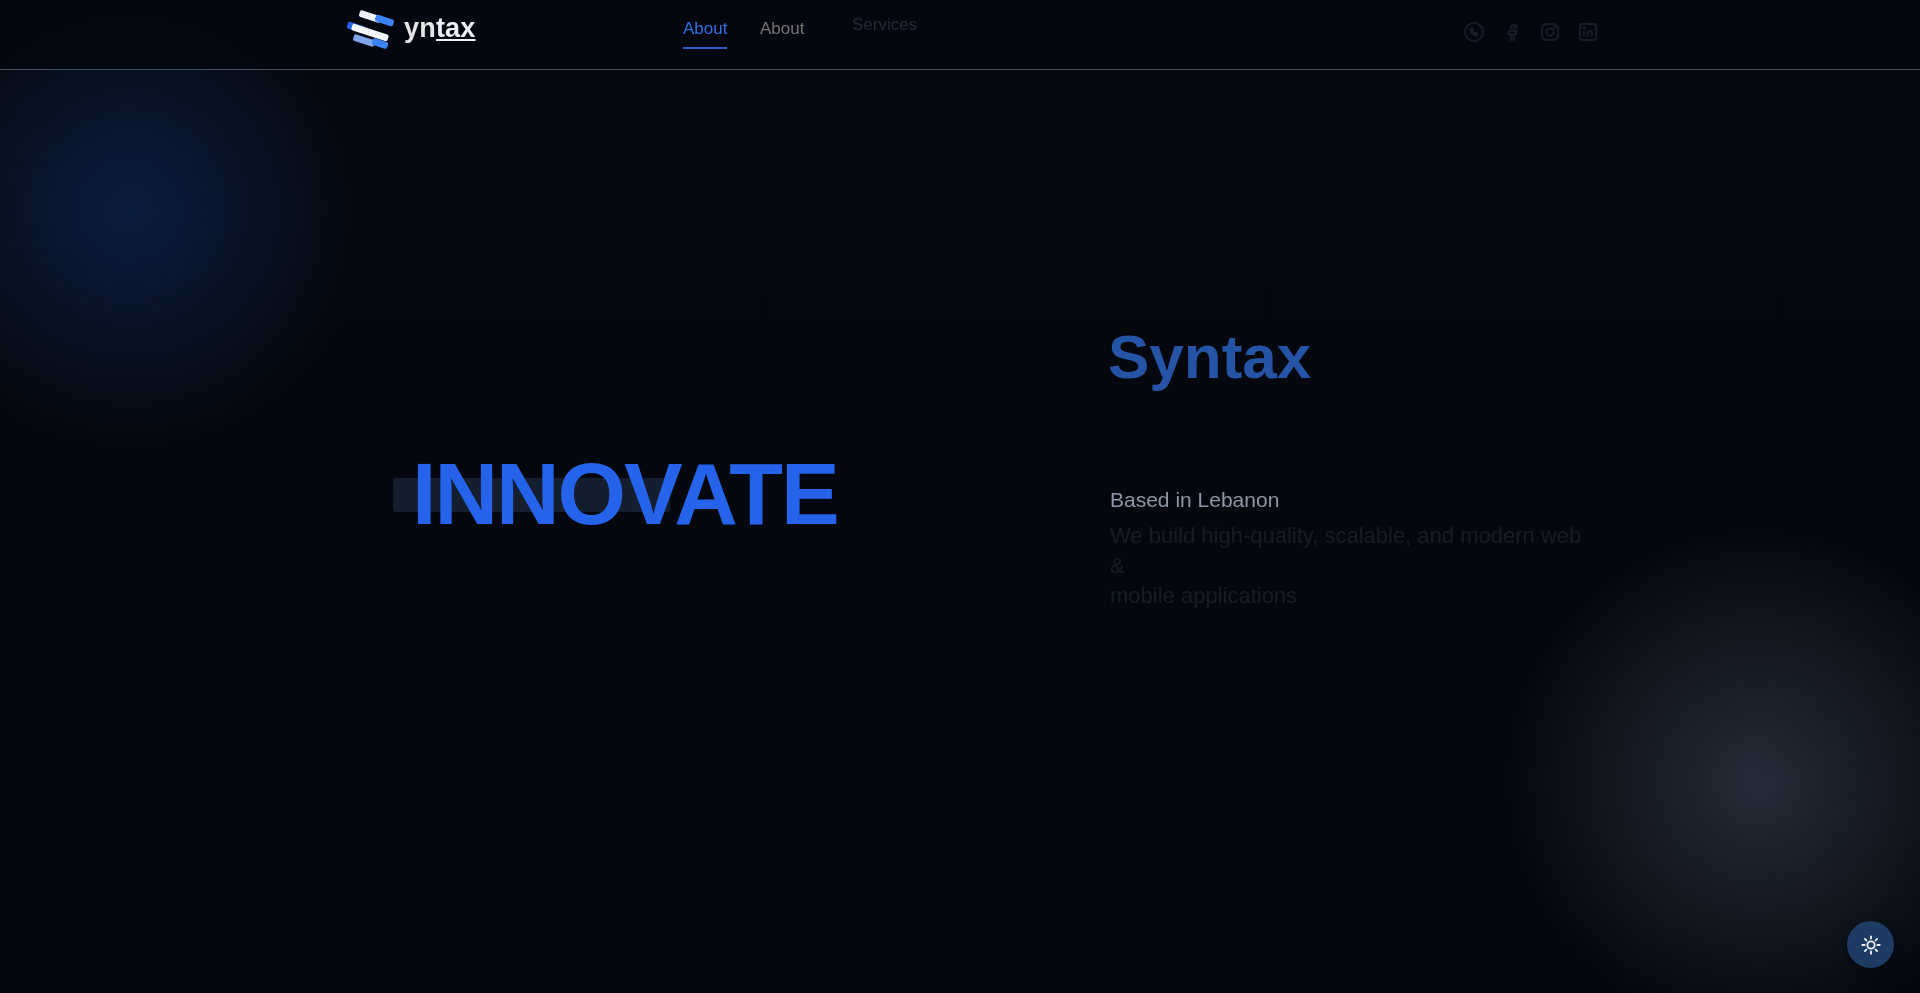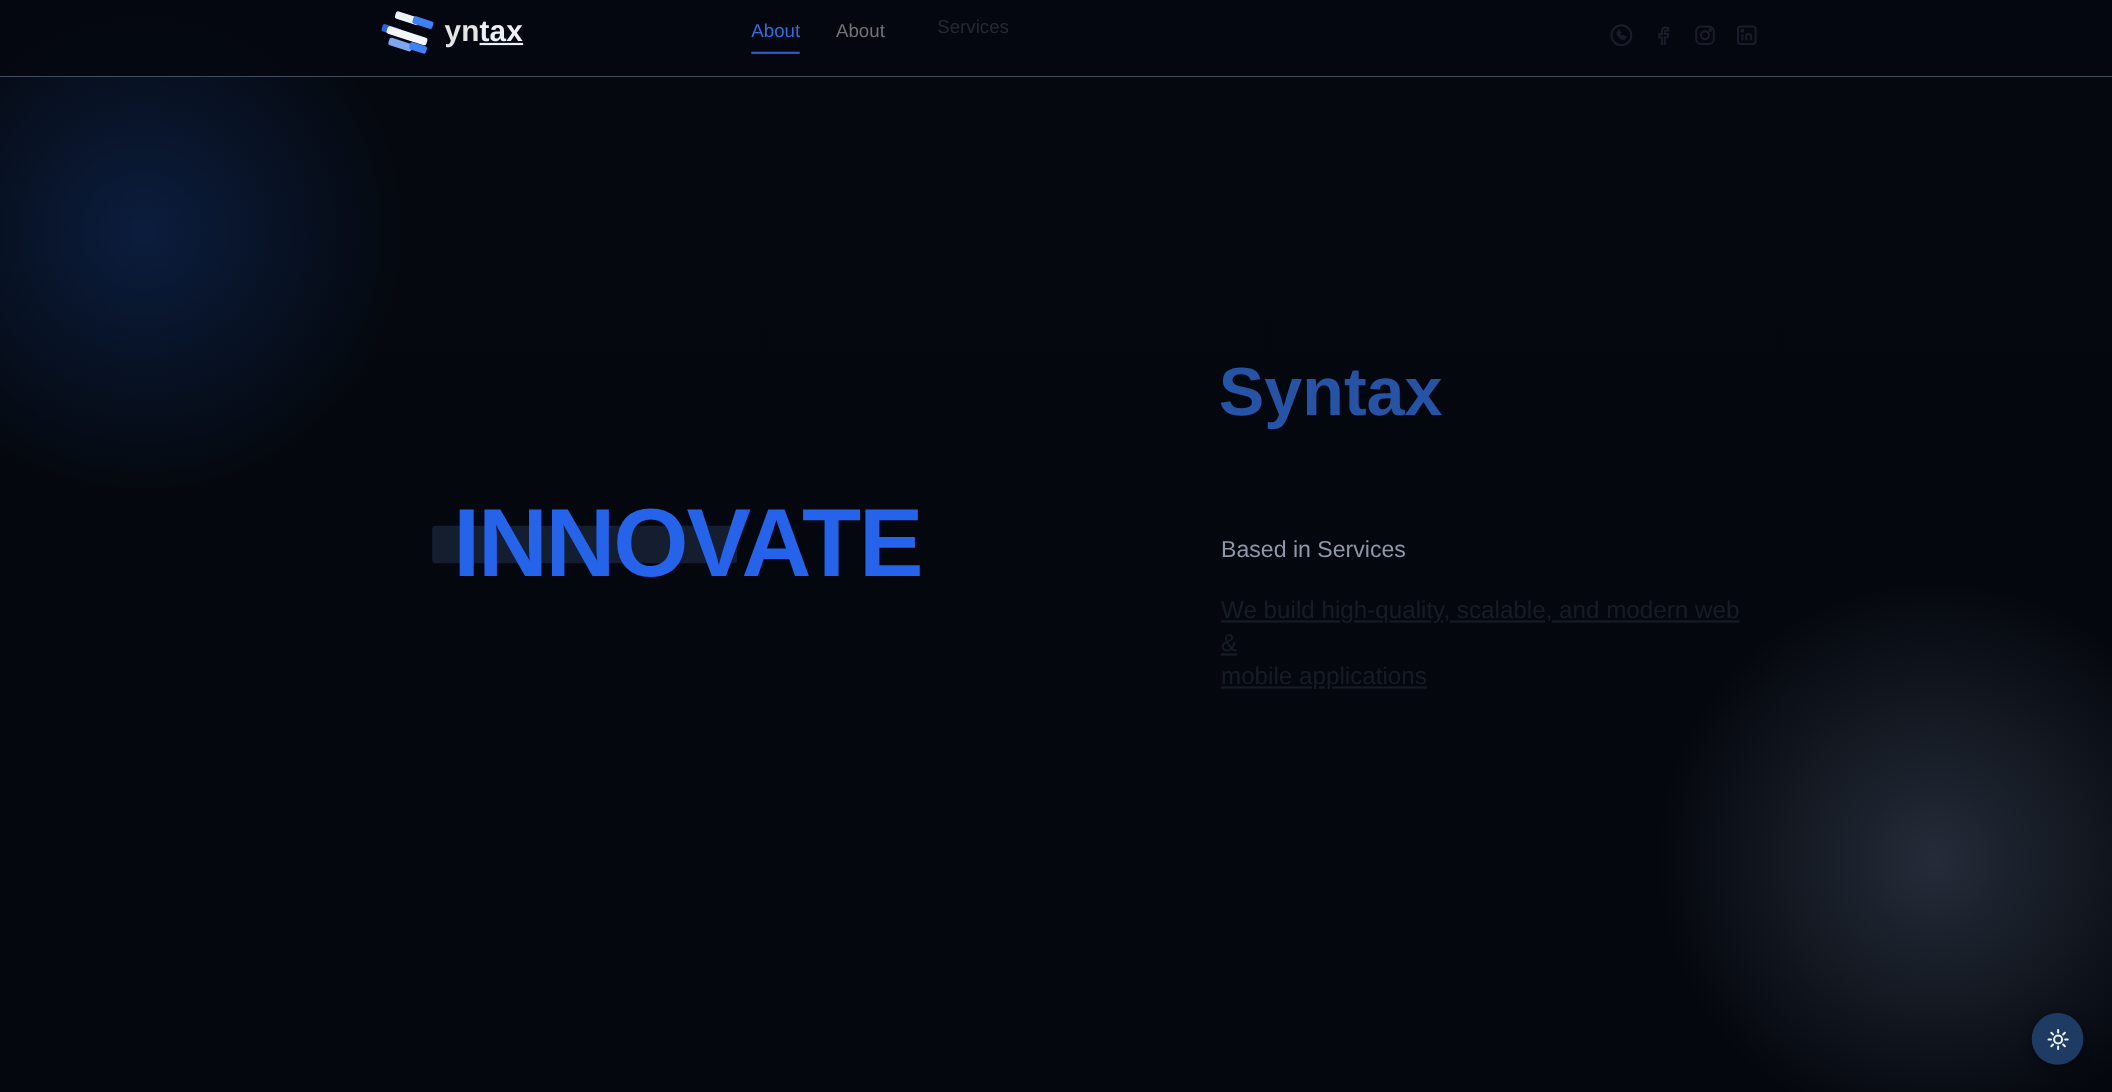--- a/index.html
+++ b/index.html
@@ -52,22 +52,22 @@
     position:absolute;left:1108px;top:254px;
     font-size:62px;line-height:68px;font-weight:800;margin:0;
   }
   .welcome-line1{display:block;color:#9aa4b3;}
   .welcome-line2{display:block;color:#2553a6;text-align:center;}
   .location{
     position:absolute;left:1110px;top:417px;
     font-size:21px;line-height:28px;color:#8d97a7;
   }
   .description{
-    position:absolute;left:1110px;top:471px;width:480px;
-    font-size:22px;line-height:30px;color:rgba(150,168,195,0.13);text-decoration:underline;
+    position:absolute;left:1110px;top:452px;width:480px;
+    font-size:22px;line-height:30px;color:rgba(150,168,195,0.13);
   }
   .description span{display:block;}
   
   .theme-toggle{
     position:absolute;left:1847px;top:921px;width:47px;height:47px;border-radius:50%;
     background:#1e3c63;border:none;cursor:pointer;
     display:flex;align-items:center;justify-content:center;
     box-shadow:0 2px 10px rgba(0,0,0,0.45);z-index:6;
   }
   .theme-toggle svg{width:22px;height:22px;stroke:#eef3fa;fill:none;stroke-width:2;stroke-linecap:round;}
@@ -127,21 +127,21 @@
 
   <div class="hero">
 
     <div class="headline-highlight"></div>
     <div class="headline">INNOVATE</div>
 
     <h1 class="welcome">
       <span class="welcome-line2">Syntax</span>
     </h1>
 
-    <div class="location">Based in Services</div>
+    <div class="location">Based in Lebanon</div>
 
     <div class="description">
       <span>We build high-quality, scalable, and modern web &amp;</span>
       <span>mobile applications</span>
     </div>
   </div>
 
   <button class="theme-toggle">
     <span style="display:flex;">
       <svg viewBox="0 0 24 24">

